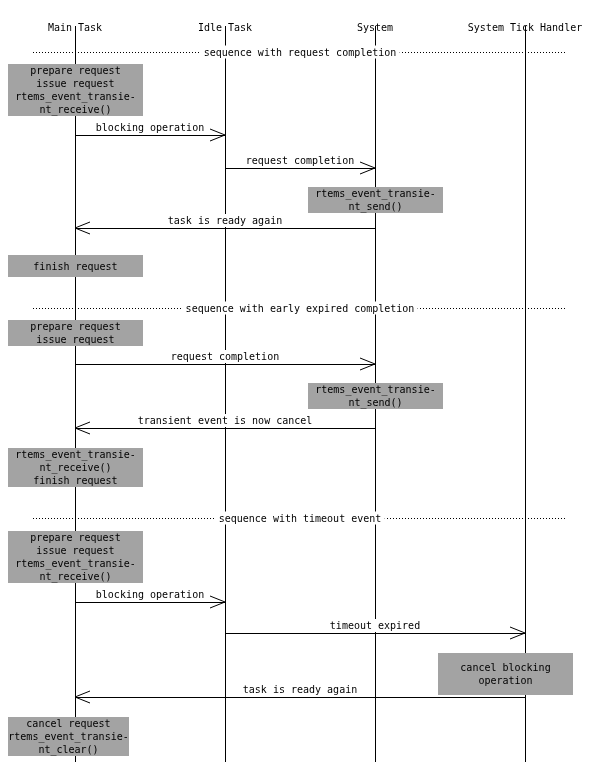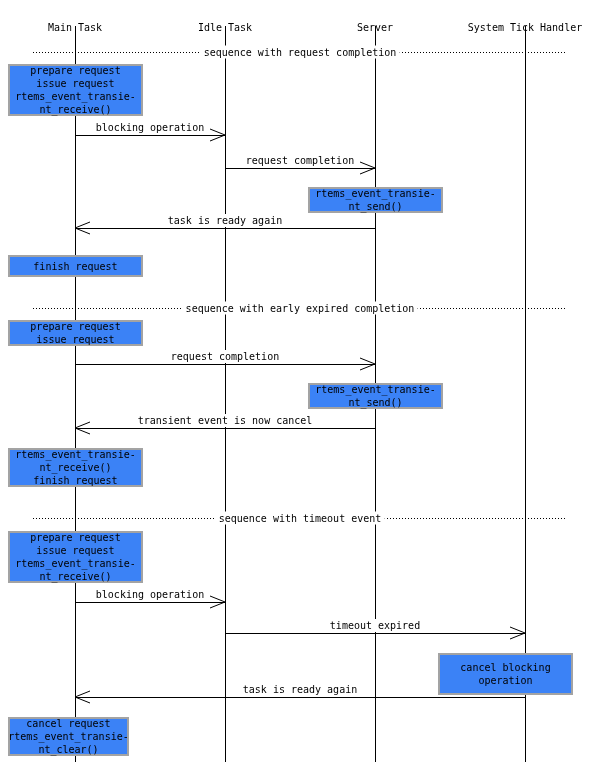--- a/index.html
+++ b/index.html
@@ -8,40 +8,40 @@
     font-family:"DejaVu Sans Mono","Liberation Mono",monospace;
     font-size:10px;line-height:13px;color:#000;
   }
   .actor-label{position:absolute;top:21px;transform:translateX(-50%);white-space:nowrap;z-index:4;}
   .lifeline{position:absolute;top:26px;bottom:0;width:1px;background:#000;z-index:0;}
   .separator{position:absolute;left:0;width:600px;height:0;z-index:2;}
   .sep-line{position:absolute;left:33px;right:33px;top:0;height:1px;
     background-image:repeating-linear-gradient(90deg,#000 0 1px,transparent 1px 3px);}
   .sep-label{position:absolute;left:300px;top:0;transform:translate(-50%,-50%);
     background:#fff;padding:0 3px;white-space:nowrap;text-align:center;}
-  .box{position:absolute;box-sizing:border-box;background:#3b82f6;border:2px solid #a3a3a3;
+  .box{position:absolute;box-sizing:border-box;background:#a3a3a3;border:2px solid #a3a3a3;
     display:flex;flex-direction:column;justify-content:center;align-items:center;
     text-align:center;z-index:3;}
   .box div{white-space:nowrap;}
   .arrow{position:absolute;height:0;z-index:1;}
   .arrow-line{position:absolute;left:0;right:0;top:0;height:1px;background:#000;}
   .arrow-label{position:absolute;left:50%;top:-14px;transform:translateX(-50%);
     background:#fff;padding:0 2px;white-space:nowrap;text-align:center;}
   .head{position:absolute;top:-10px;width:20px;height:20px;}
   .head.right{right:-1px;}
   .head.left{left:-1px;}
 </style>
 </head>
 <body>
 
 <div id="diagram">
 
   <div class="actor-label" style="left:75px">Main Task</div>
   <div class="actor-label" style="left:225px">Idle Task</div>
-  <div class="actor-label" style="left:375px">Server</div>
+  <div class="actor-label" style="left:375px">System</div>
   <div class="actor-label" style="left:525px">System Tick Handler</div>
 
   <div class="lifeline" style="left:75px"></div>
   <div class="lifeline" style="left:225px"></div>
   <div class="lifeline" style="left:375px"></div>
   <div class="lifeline" style="left:525px"></div>
 
   <div class="separator" style="top:52px">
     <div class="sep-line"></div>
     <div class="sep-label">sequence with request completion</div>

